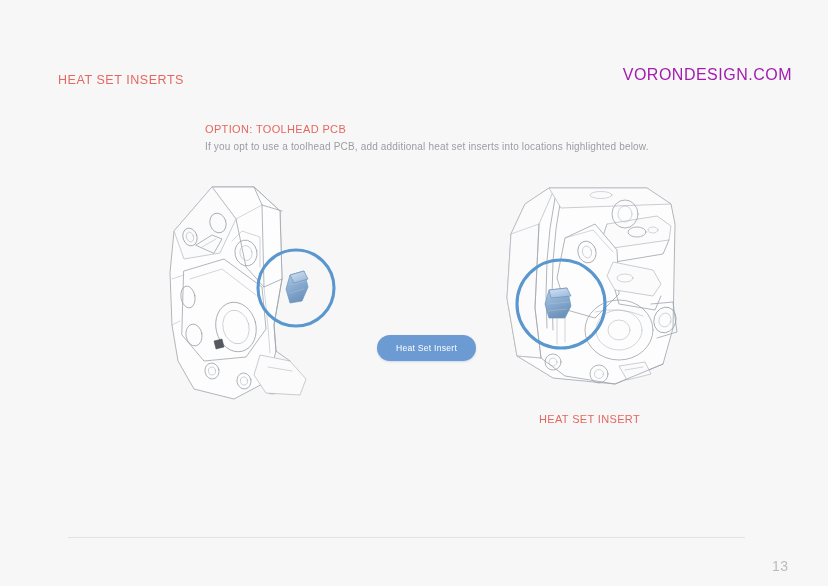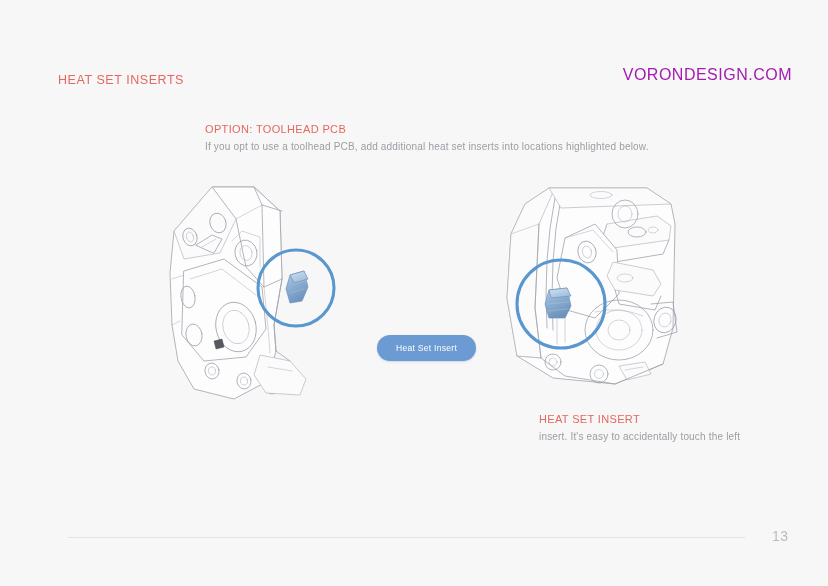--- a/index.html
+++ b/index.html
@@ -88,21 +88,21 @@
     position: absolute;
     left: 68px;
     top: 537px;
     width: 677px;
     height: 1px;
     background: #e2e3e5;
   }
   .page-number {
     position: absolute;
     left: 772px;
-    top: 528px;
+    top: 558px;
     font-size: 14px;
     color: #b9bbbe;
     letter-spacing: 0.5px;
   }
 
   
   .figure { position: absolute; }
   #figure-left  { left: 150px; top: 175px; width: 215px; height: 235px; }
   #figure-right { left: 495px; top: 178px; width: 200px; height: 222px; }
 
@@ -153,21 +153,20 @@
   <div class="callout" id="callout-pcb">
     <div class="callout-heading">OPTION: TOOLHEAD PCB</div>
     <div class="callout-body">
       <div>If you opt to use a toolhead PCB, add additional heat set inserts into locations highlighted below.</div>
     </div>
   </div>
 
   <div class="callout" id="callout-hsi">
     <div class="callout-heading">HEAT SET INSERT</div>
     <div class="callout-body">
-      <div>insert. It's easy to accidentally touch the left</div>
     </div>
   </div>
 
   <div class="figure" id="figure-left">
     <svg width="215" height="235" viewBox="0 0 215 235">
       <defs>
         <linearGradient id="insertGradL" x1="0" y1="0" x2="0.4" y2="1">
           <stop offset="0%" stop-color="#b9cde4"></stop>
           <stop offset="45%" stop-color="#8fb2d6"></stop>
           <stop offset="100%" stop-color="#6e94bd"></stop>

